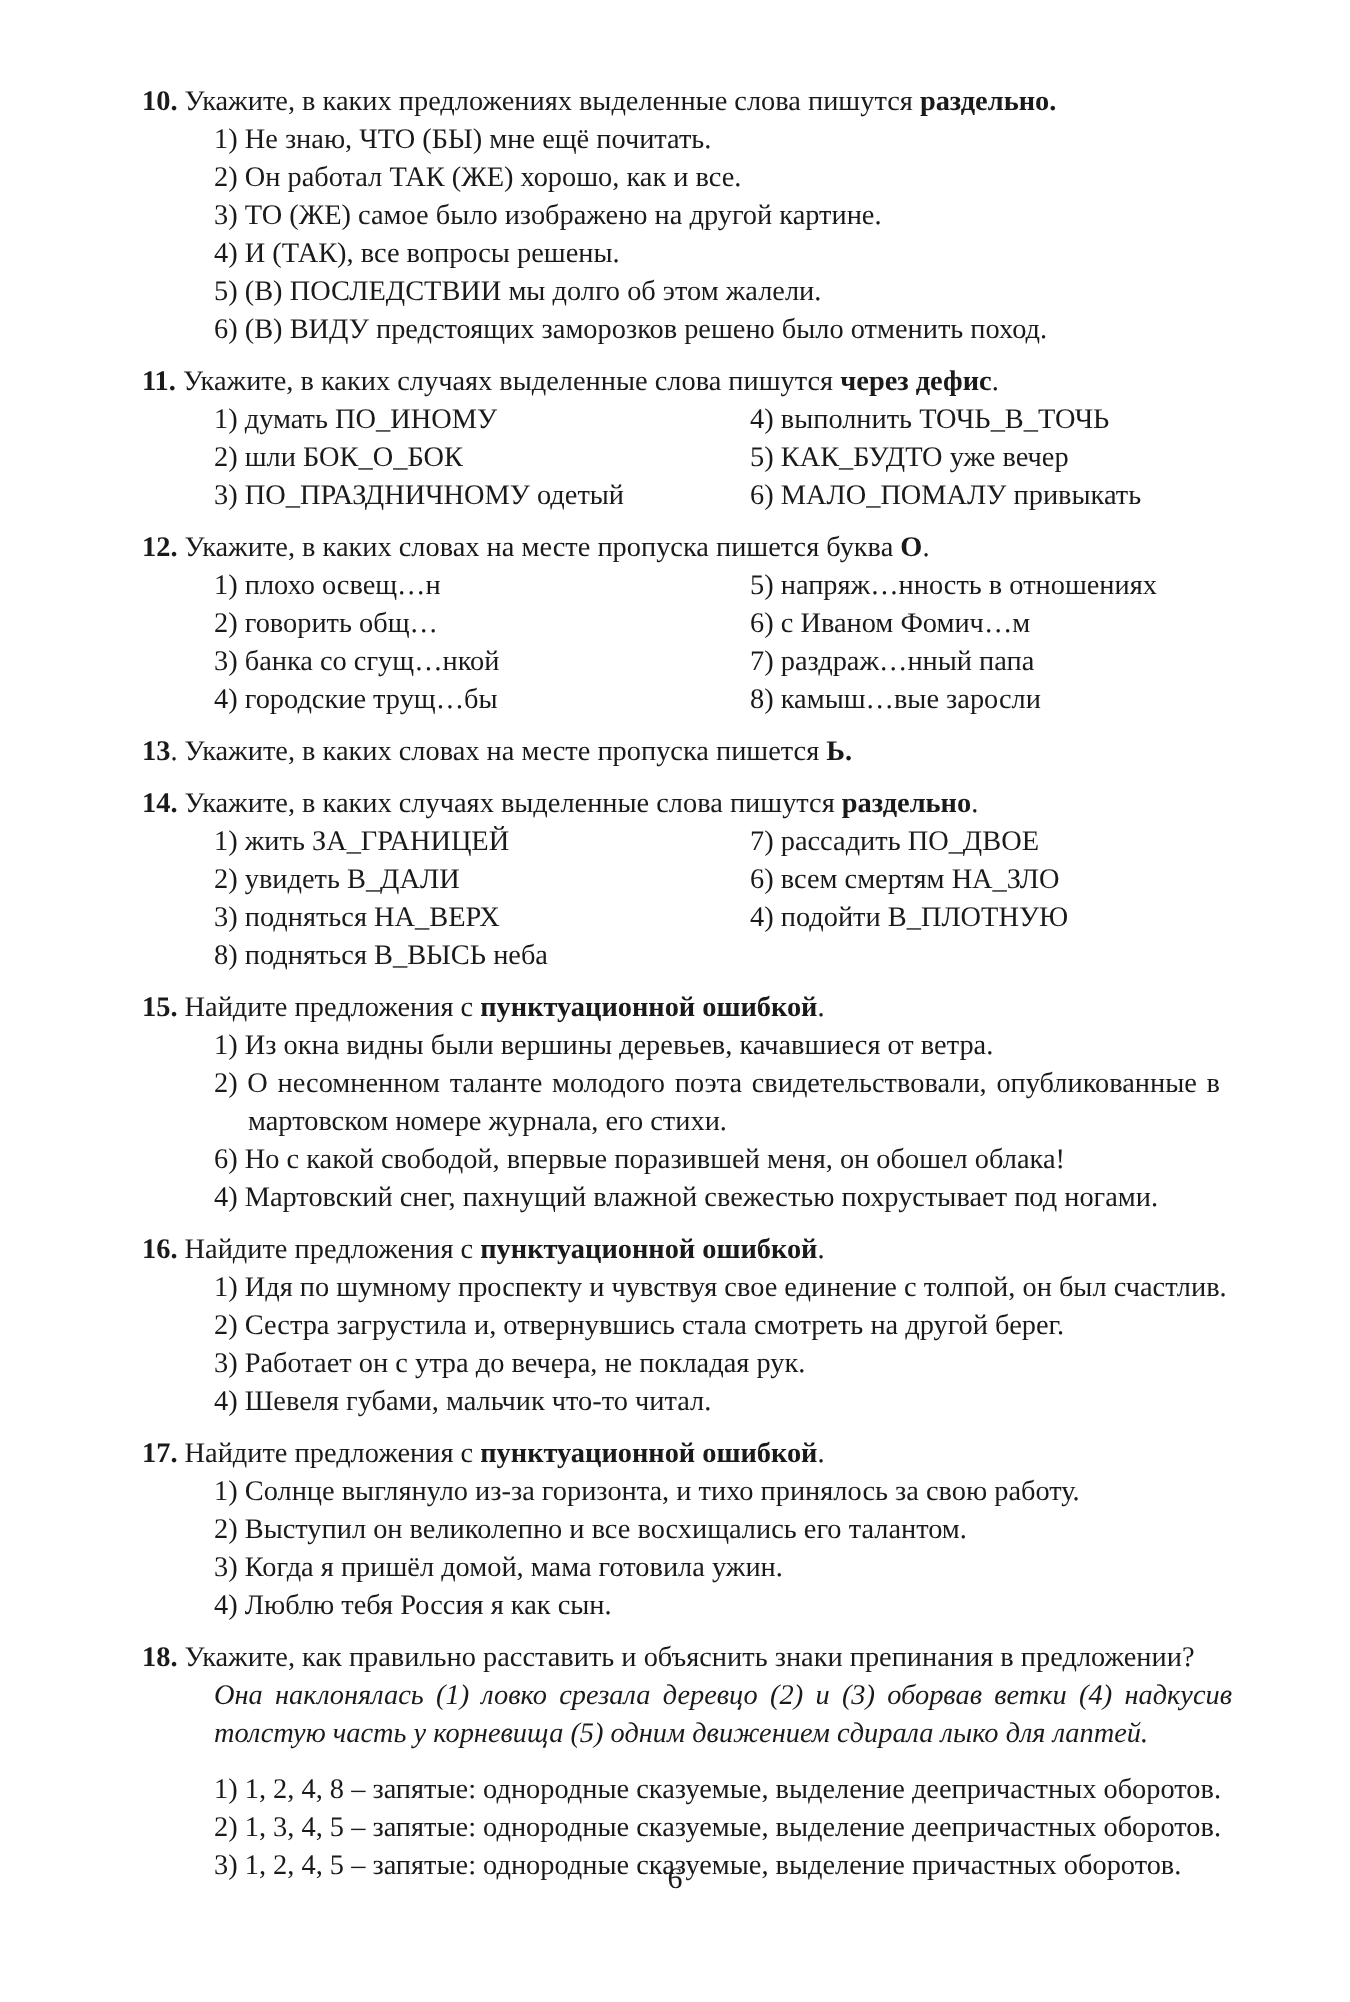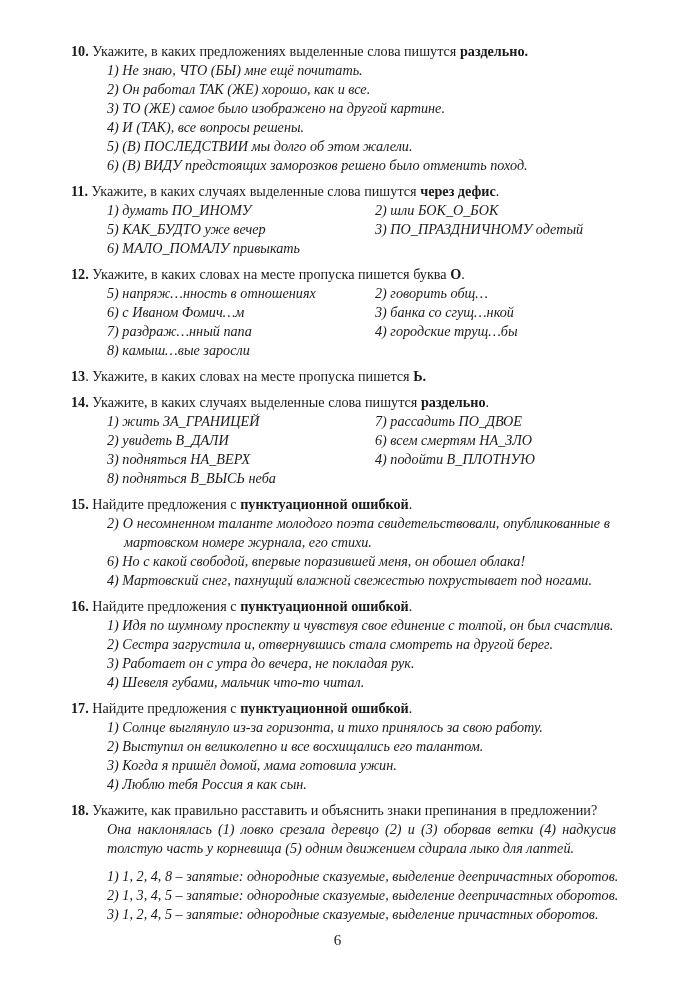--- a/index.html
+++ b/index.html
@@ -7,21 +7,21 @@
     width: 675px; height: 1001px; position: relative; overflow: hidden;
     font-family: "Liberation Serif", "DejaVu Serif", serif;
     font-size: 14.2px; color: #1a1a1a; line-height: 19px;
   }
   .page { position: absolute; left: 71px; top: 42px; width: 545px; }
   .task { margin-bottom: 7px; }
   .task-head { white-space: nowrap; }
   .task-head .num { font-weight: bold; }
   .task-head .em { font-weight: bold; }
   .items { padding-left: 36px; }
-  .item { white-space: nowrap; font-style: italic; }
+  .item { white-space: nowrap; }
   .item.wrap { white-space: normal; text-align: justify; padding-left: 17px; text-indent: -17px; padding-right: 6px; }
   .grid { display: grid; grid-template-columns: 268px auto; padding-left: 36px; }
   .quote { padding-left: 36px; font-style: italic; text-align: justify; padding-right: 0px; margin-bottom: 9px; }
   .page-number { position: absolute; left: 0; width: 675px; top: 931px; text-align: center; font-size: 15px; }
 </style>
 </head>
 <body>
 
 <div class="page">
 
@@ -34,30 +34,32 @@
       <div class="item">4) И (ТАК), все вопросы решены.</div>
       <div class="item">5) (В) ПОСЛЕДСТВИИ мы долго об этом жалели.</div>
       <div class="item">6) (В) ВИДУ предстоящих заморозков решено было отменить поход.</div>
     </div>
   </div>
 
   <div class="task">
     <div class="task-head"><span class="num">11.</span><span> Укажите, в каких случаях выделенные слова пишутся </span><span class="em">через дефис</span><span>.</span></div>
     <div class="grid">
       <div class="item">1) думать ПО_ИНОМУ</div>
+      <div class="item">4) выполнить ТОЧЬ_В_ТОЧЬ</div>
       <div class="item">2) шли БОК_О_БОК</div>
       <div class="item">5) КАК_БУДТО уже вечер</div>
       <div class="item">3) ПО_ПРАЗДНИЧНОМУ одетый</div>
       <div class="item">6) МАЛО_ПОМАЛУ привыкать</div>
     </div>
   </div>
 
   <div class="task">
     <div class="task-head"><span class="num">12.</span><span> Укажите, в каких словах на месте пропуска пишется буква </span><span class="em">О</span><span>.</span></div>
     <div class="grid">
+      <div class="item">1) плохо освещ…н</div>
       <div class="item">5) напряж…нность в отношениях</div>
       <div class="item">2) говорить общ…</div>
       <div class="item">6) с Иваном Фомич…м</div>
       <div class="item">3) банка со сгущ…нкой</div>
       <div class="item">7) раздраж…нный папа</div>
       <div class="item">4) городские трущ…бы</div>
       <div class="item">8) камыш…вые заросли</div>
     </div>
   </div>
 
@@ -74,20 +76,21 @@
       <div class="item">6) всем смертям НА_ЗЛО</div>
       <div class="item">3) подняться НА_ВЕРХ</div>
       <div class="item">4) подойти В_ПЛОТНУЮ</div>
       <div class="item">8) подняться В_ВЫСЬ неба</div>
     </div>
   </div>
 
   <div class="task">
     <div class="task-head"><span class="num">15.</span><span> Найдите предложения с </span><span class="em">пунктуационной ошибкой</span><span>.</span></div>
     <div class="items">
+      <div class="item">1) Из окна видны были вершины деревьев, качавшиеся от ветра.</div>
       <div class="item wrap">2) О несомненном таланте молодого поэта свидетельствовали, опубликованные в мартовском номере журнала, его стихи.</div>
       <div class="item">6) Но с какой свободой, впервые поразившей меня, он обошел облака!</div>
       <div class="item">4) Мартовский снег, пахнущий влажной свежестью похрустывает под ногами.</div>
     </div>
   </div>
 
   <div class="task">
     <div class="task-head"><span class="num">16.</span><span> Найдите предложения с </span><span class="em">пунктуационной ошибкой</span><span>.</span></div>
     <div class="items">
       <div class="item">1) Идя по шумному проспекту и чувствуя свое единение с толпой, он был счастлив.</div>

